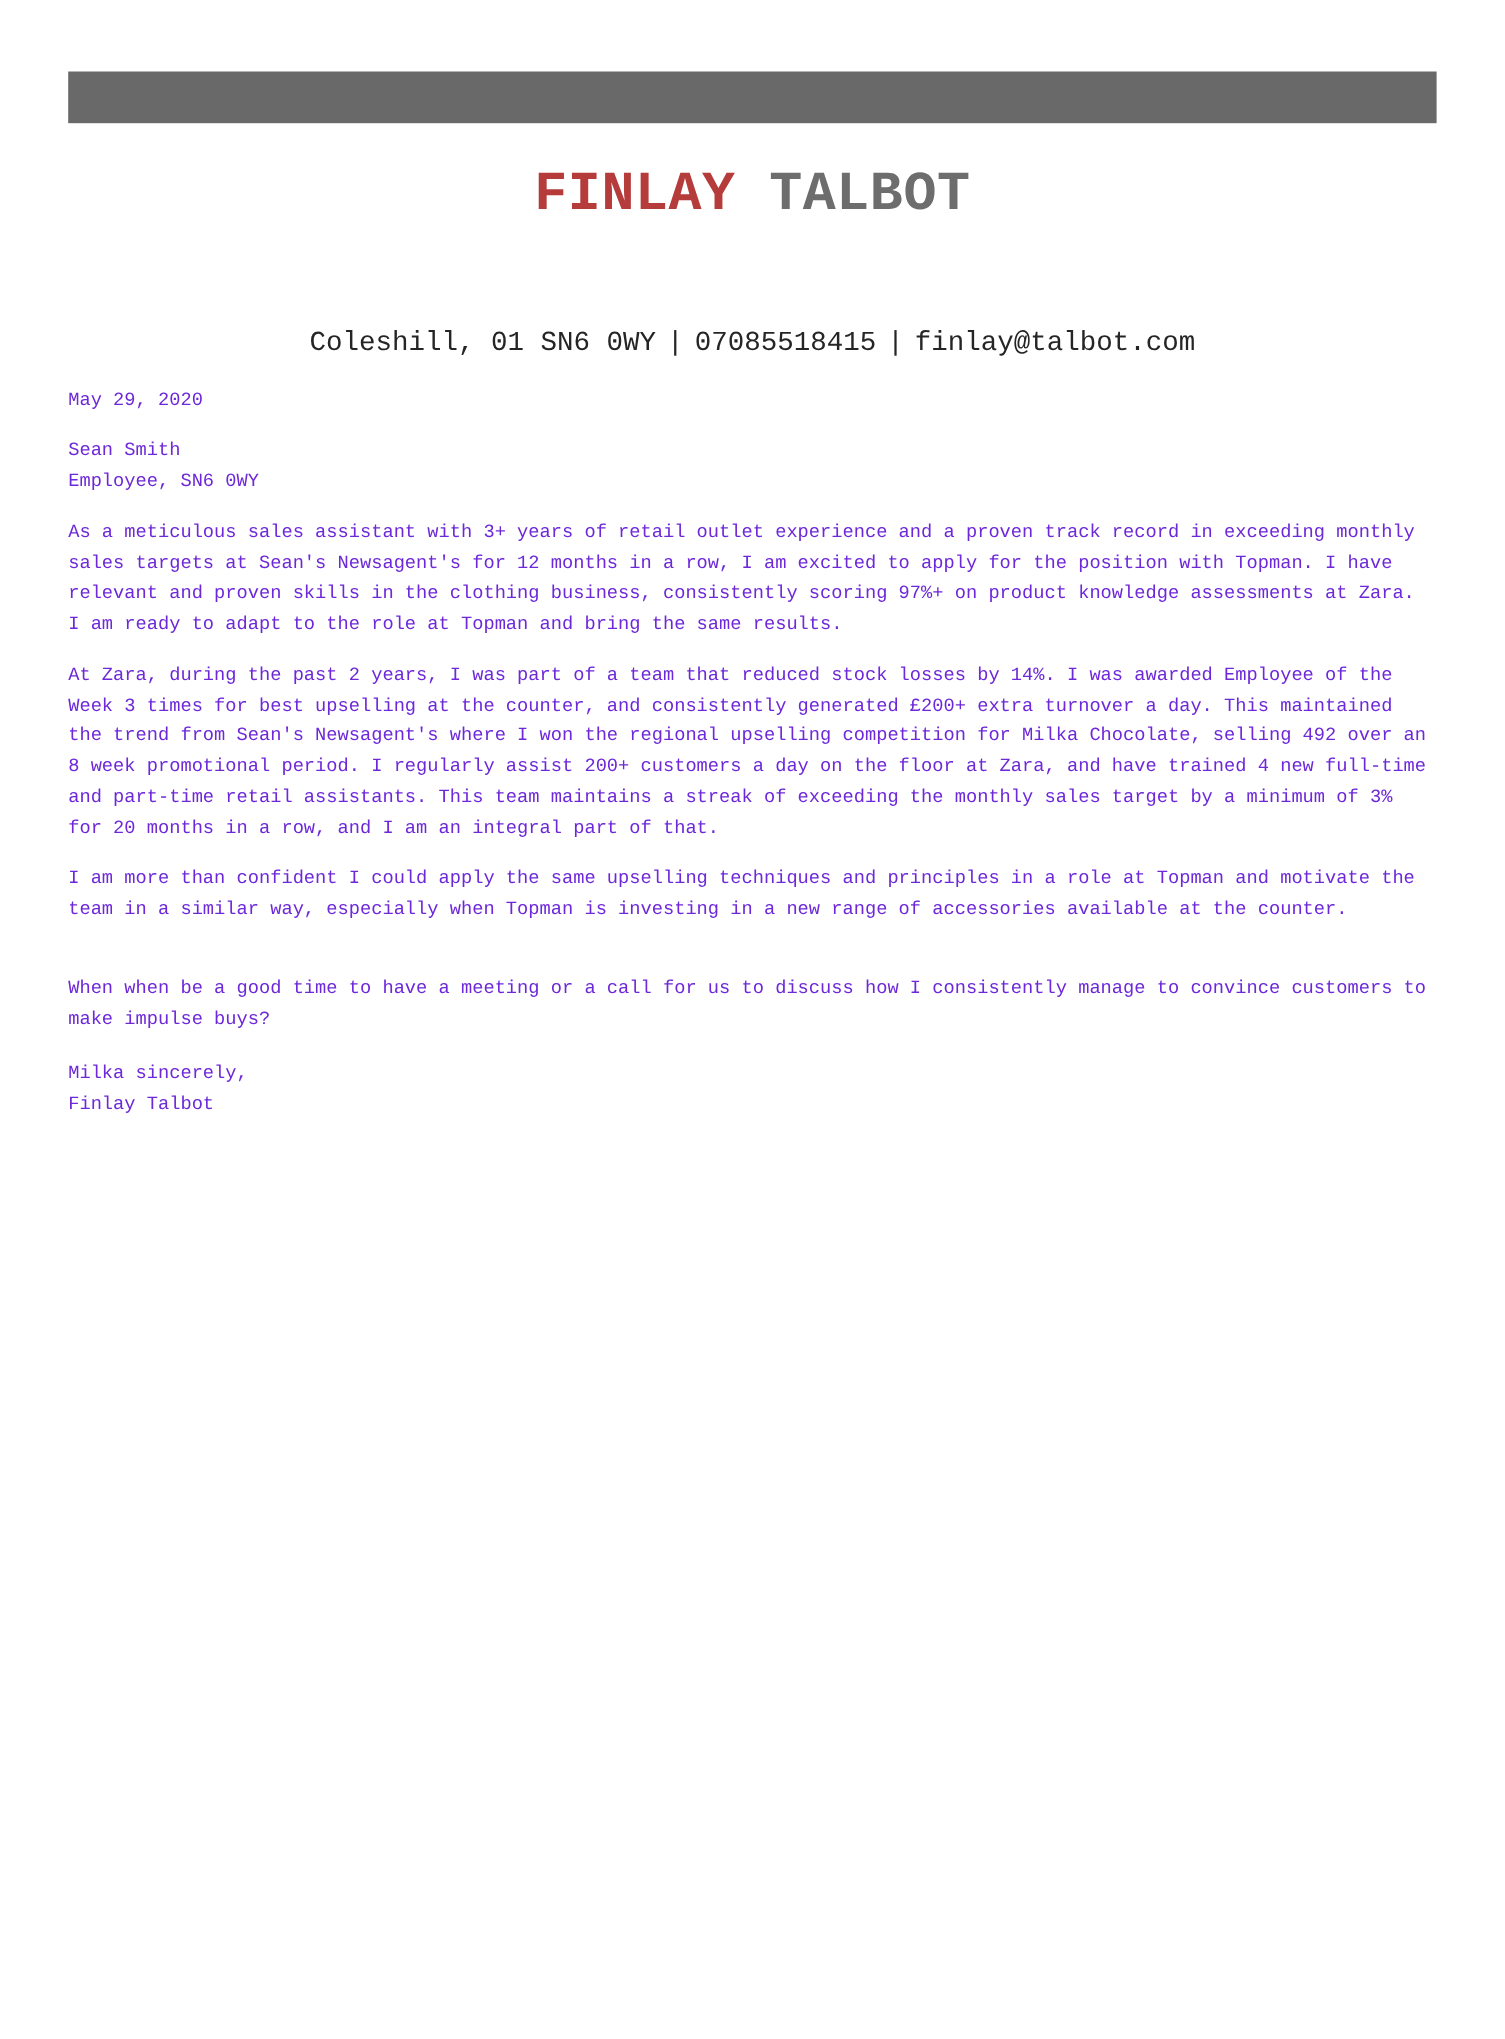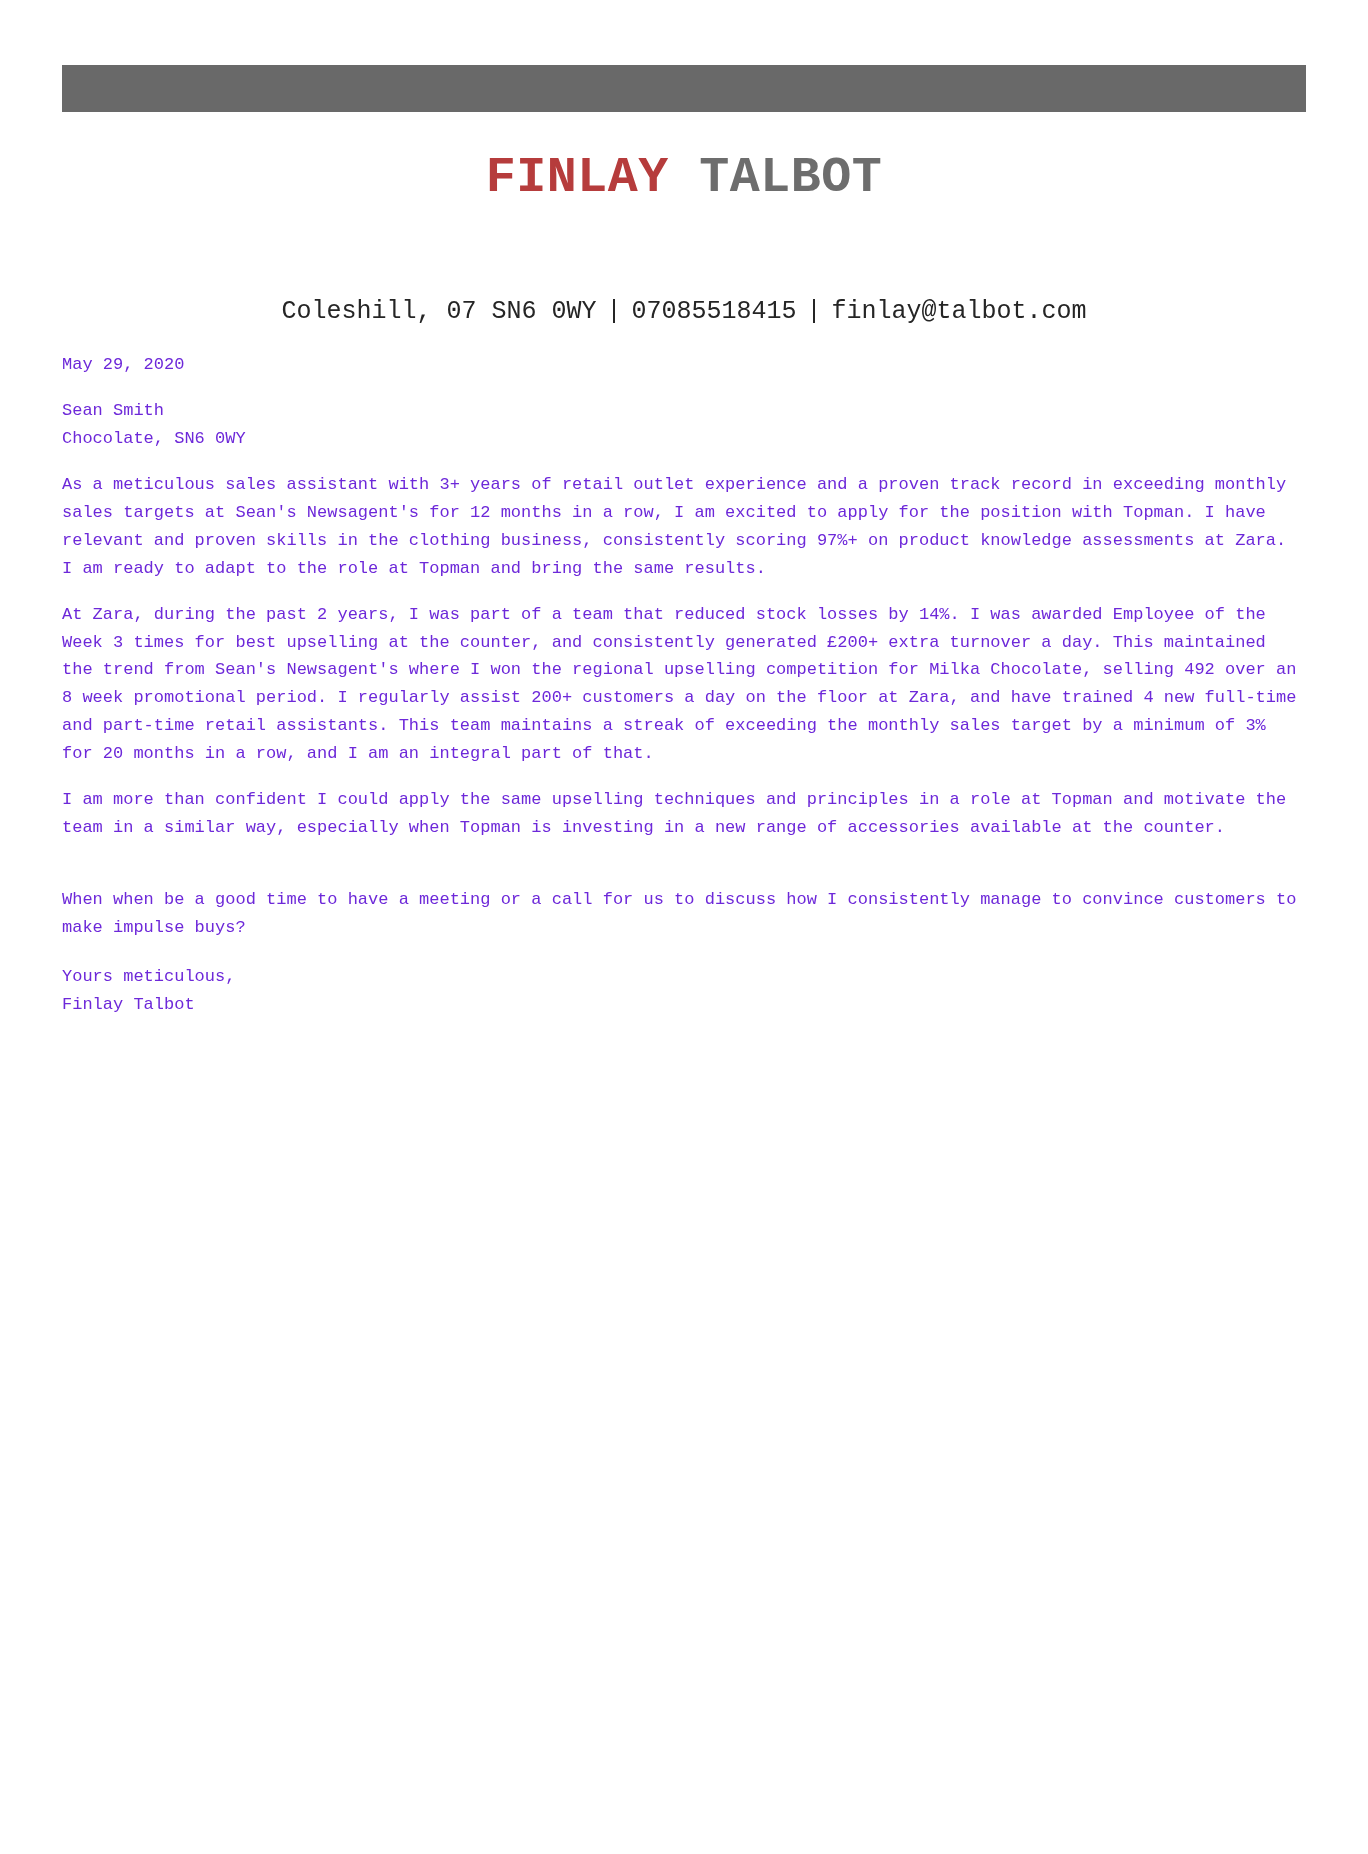--- a/index.html
+++ b/index.html
@@ -57,39 +57,39 @@
 </style>
 </head>
 <body>
 
 <div class="page">
 
   <div class="header-bar"></div>
 
   <h1 class="name"><span class="first">FINLAY</span> <span class="last">TALBOT</span></h1>
 
-  <div class="contact"><span>Coleshill, 07 SN6 0WY</span><span class="sep">|</span><span>07085518415</span><span class="sep">|</span><span>finlay@talbot.com</span></div>
+  <div class="contact"><span>Coleshill, 01 SN6 0WY</span><span class="sep">|</span><span>07085518415</span><span class="sep">|</span><span>finlay@talbot.com</span></div>
 
   <div class="content">
 
     <div class="date">May 29, 2020</div>
 
     <div class="recipient">
       <div>Sean Smith</div>
-      <div>Chocolate, SN6 0WY</div>
+      <div>Employee, SN6 0WY</div>
     </div>
 
 
     <p class="para">As a meticulous sales assistant with 3+ years of retail outlet experience and a proven track record in exceeding monthly sales targets at Sean's Newsagent's for 12 months in a row, I am excited to apply for the position with Topman. I have relevant and proven skills in the clothing business, consistently scoring 97%+ on product knowledge assessments at Zara. I am ready to adapt to the role at Topman and bring the same results.</p>
 
     <p class="para">At Zara, during the past 2 years, I was part of a team that reduced stock losses by 14%. I was awarded Employee of the Week 3 times for best upselling at the counter, and consistently generated £200+ extra turnover a day. This maintained the trend from Sean's Newsagent's where I won the regional upselling competition for Milka Chocolate, selling 492 over an 8 week promotional period. I regularly assist 200+ customers a day on the floor at Zara, and have trained 4 new full-time and part-time retail assistants. This team maintains a streak of exceeding the monthly sales target by a minimum of 3% for 20 months in a row, and I am an integral part of that.</p>
 
     <p class="para">I am more than confident I could apply the same upselling techniques and principles in a role at Topman and motivate the team in a similar way, especially when Topman is investing in a new range of accessories available at the counter.</p>
 
     <p class="para para-final">When when be a good time to have a meeting or a call for us to discuss how I consistently manage to convince customers to make impulse buys?</p>
 
     <div class="closing">
-      <div>Yours meticulous,</div>
+      <div>Milka sincerely,</div>
       <div>Finlay Talbot</div>
     </div>
 
   </div>
 </div>
 
 </body></html>

